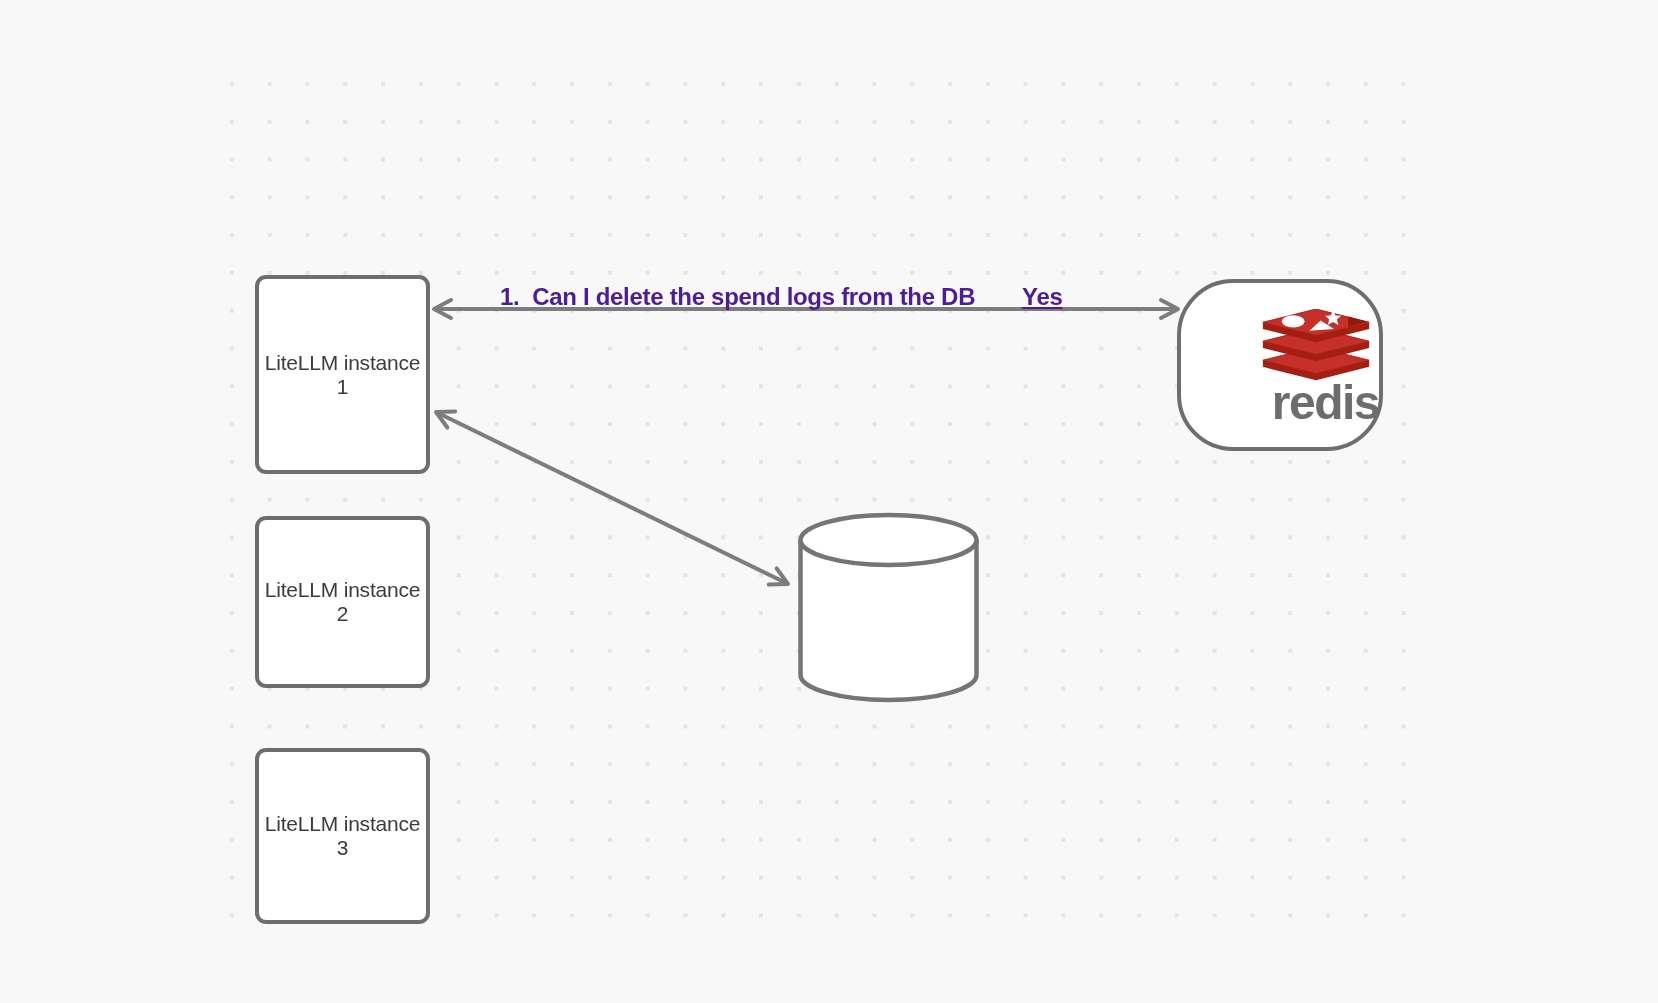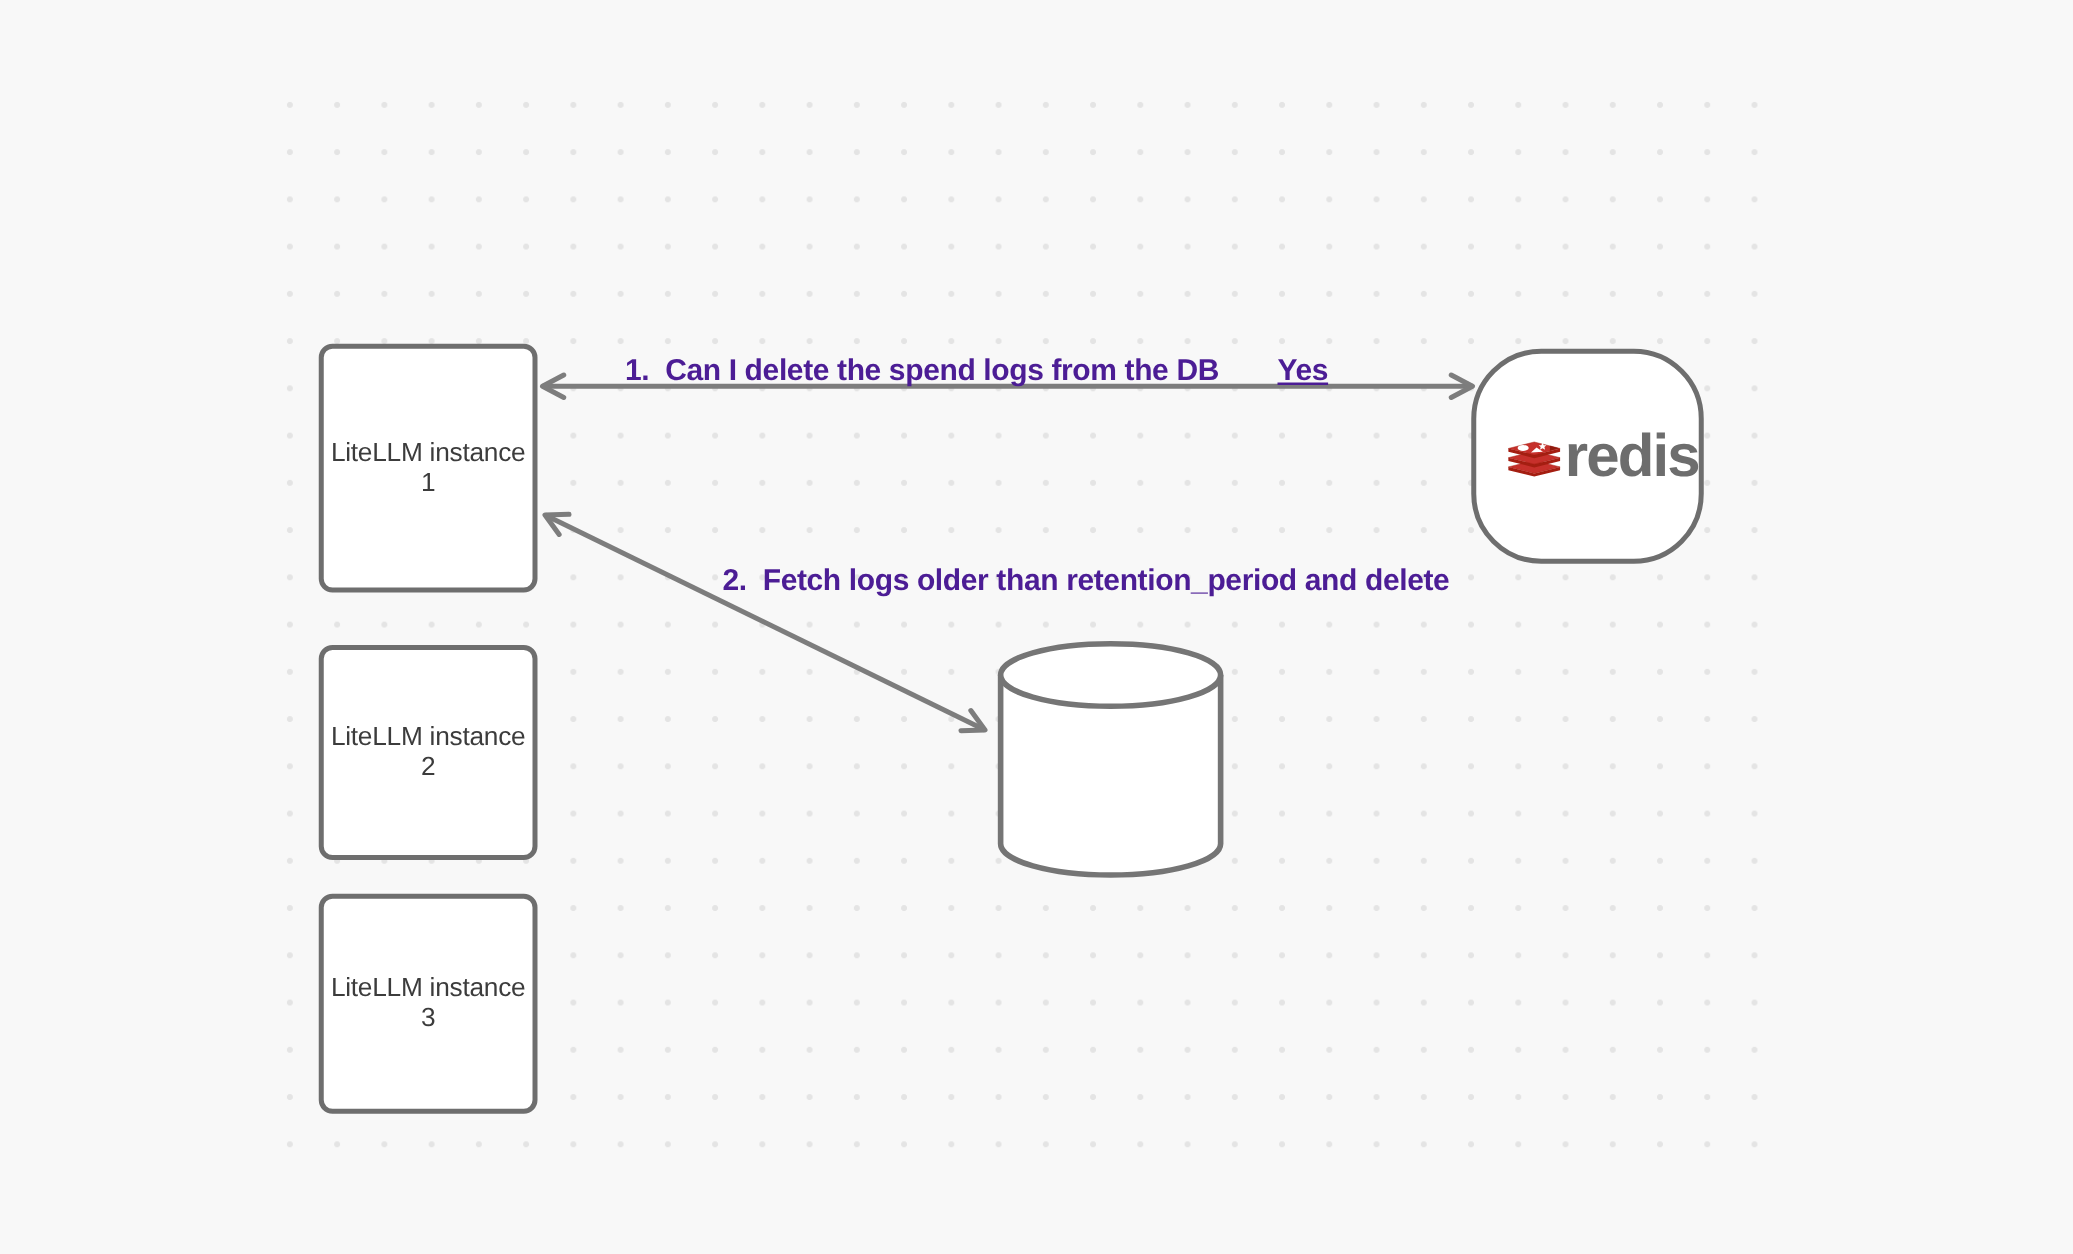--- a/index.html
+++ b/index.html
@@ -33,32 +33,32 @@
     justify-content: center;
     text-align: center;
   }
   .node-box .node-label {
     font-size: 21px;
     color: #3c3c3c;
     letter-spacing: -0.2px;
   }
   #box-instance1 { left: 255px; top: 275px; }
   #box-instance2 { left: 255px; top: 516px; height: 172px; }
-  #box-instance3 { left: 255px; top: 715px; height: 176px; }
+  #box-instance3 { left: 255px; top: 748px; height: 176px; }
 
   .redis-node {
     position: absolute;
     left: 1177px; top: 279px;
-    width: 186px; height: 172px;
+    width: 206px; height: 172px;
     background: #ffffff;
     border: 4px solid #6e6e6e;
     border-radius: 56px;
     display: flex;
-    flex-direction: row;
-    align-items: center;
+    flex-direction: column;
+    align-items: flex-end;
     justify-content: center;
     padding-top: 6px;
   }
   .redis-stack { margin-left: 22px; }
   .redis-wordmark {
     font-size: 48px;
     font-weight: bold;
     color: #6d6d6d;
     letter-spacing: -1.5px;
     line-height: 1;
@@ -159,15 +159,14 @@
       <marker id="arrowV" markerUnits="userSpaceOnUse" markerWidth="26" markerHeight="26" viewBox="0 0 26 26" refX="23" refY="13" orient="auto-start-reverse">
         <path d="M6 4 L23 13 L6 22" fill="none" stroke="#7d7d7d" stroke-width="4" stroke-linecap="round" stroke-linejoin="round"></path>
       </marker>
     </defs>
     <line x1="434" y1="309" x2="1178" y2="309" stroke="#7d7d7d" stroke-width="4" marker-start="url(#arrowV)" marker-end="url(#arrowV)"></line>
     <line x1="436" y1="412" x2="788" y2="584" stroke="#7d7d7d" stroke-width="4" marker-start="url(#arrowV)" marker-end="url(#arrowV)"></line>
   </svg>
 
   <div class="edge-label" id="edge1-label">1.  Can I delete the spend logs from the DB</div>
   <div class="edge-label" id="edge1-answer">Yes</div>
-  <div class="edge-label" id="edge2-label">2.  Fetch logs older than retention_period and delete</div>
 
 </div>
 
 </body></html>

